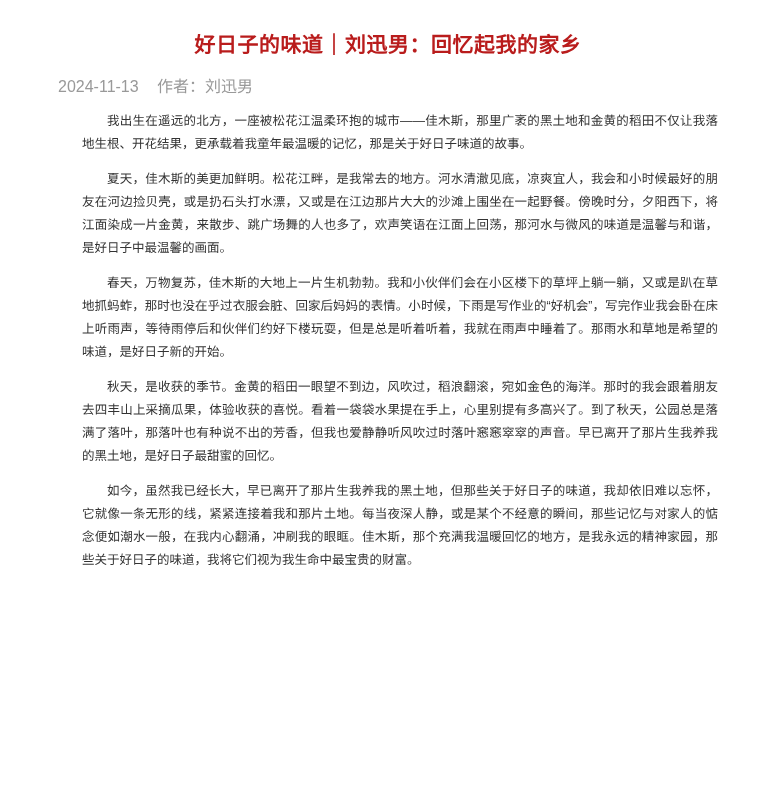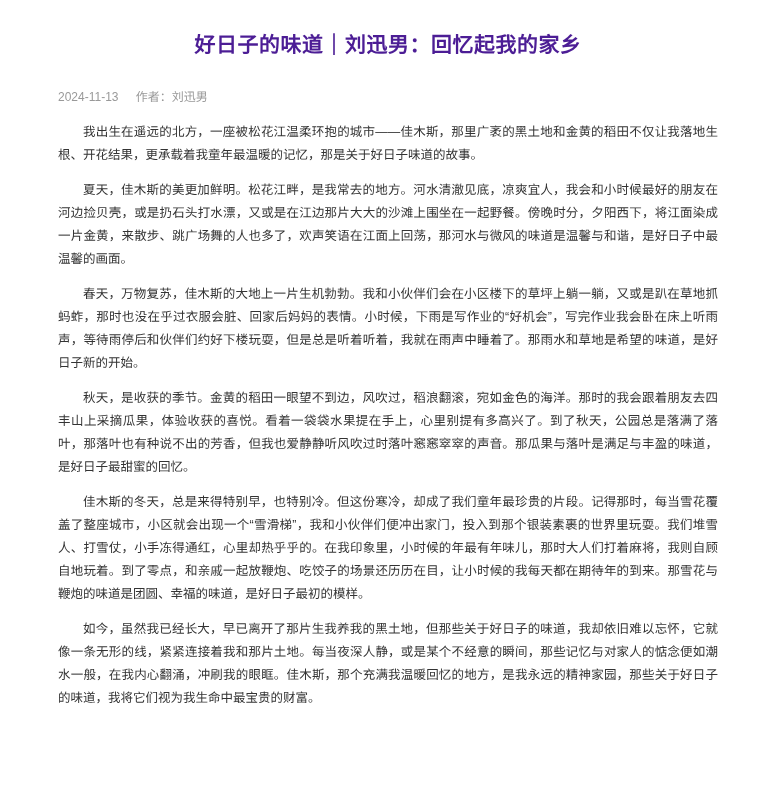--- a/index.html
+++ b/index.html
@@ -16,57 +16,57 @@
     width: 775px;
     height: 807px;
     padding: 0 57px 0 58px;
   }
   .article-title {
     margin-top: 30px;
     text-align: center;
     font-size: 21px;
     line-height: 30px;
     font-weight: bold;
-    color: #4c1d95;
+    color: #b91c1c;
     letter-spacing: 0.5px;
   }
   .meta-row {
-    margin-top: 30px;
-    font-size: 12px;
+    margin-top: 19px;
+    font-size: 16px;
     line-height: 15px;
     color: #999999;
   }
   .meta-author { margin-left: 14px; }
   .article-body {
     margin-top: 16px;
     font-size: 12.5px;
     line-height: 23px;
     color: #333333;
     text-align: justify;
     text-justify: inter-ideograph;
   }
   .article-body p {
     text-indent: 2em;
     margin-bottom: 12px;
+    margin-left: 24px;
   }
 </style>
 </head>
 <body>
 
 <div class="page">
 
   <h1 class="article-title">好日子的味道｜刘迅男：回忆起我的家乡</h1>
 
   <div class="meta-row">
     <span class="meta-date">2024-11-13</span>
     <span class="meta-author">作者：刘迅男</span>
   </div>
 
   <div class="article-body">
     <p>我出生在遥远的北方，一座被松花江温柔环抱的城市——佳木斯，那里广袤的黑土地和金黄的稻田不仅让我落地生根、开花结果，更承载着我童年最温暖的记忆，那是关于好日子味道的故事。</p>
     <p>夏天，佳木斯的美更加鲜明。松花江畔，是我常去的地方。河水清澈见底，凉爽宜人，我会和小时候最好的朋友在河边捡贝壳，或是扔石头打水漂，又或是在江边那片大大的沙滩上围坐在一起野餐。傍晚时分，夕阳西下，将江面染成一片金黄，来散步、跳广场舞的人也多了，欢声笑语在江面上回荡，那河水与微风的味道是温馨与和谐，是好日子中最温馨的画面。</p>
     <p>春天，万物复苏，佳木斯的大地上一片生机勃勃。我和小伙伴们会在小区楼下的草坪上躺一躺，又或是趴在草地抓蚂蚱，那时也没在乎过衣服会脏、回家后妈妈的表情。小时候，下雨是写作业的“好机会”，写完作业我会卧在床上听雨声，等待雨停后和伙伴们约好下楼玩耍，但是总是听着听着，我就在雨声中睡着了。那雨水和草地是希望的味道，是好日子新的开始。</p>
-    <p>秋天，是收获的季节。金黄的稻田一眼望不到边，风吹过，稻浪翻滚，宛如金色的海洋。那时的我会跟着朋友去四丰山上采摘瓜果，体验收获的喜悦。看着一袋袋水果提在手上，心里别提有多高兴了。到了秋天，公园总是落满了落叶，那落叶也有种说不出的芳香，但我也爱静静听风吹过时落叶窸窸窣窣的声音。那瓜果与落叶是满足与丰盈的味道，是好日子最甜蜜的回忆。</p>
-    <p>佳木斯的冬天，总是来得特别早，也特别冷。但这份寒冷，却成了我们童年最珍贵的片段。记得那时，每当雪花覆盖了整座城市，小区就会出现一个“雪滑梯”，我和小伙伴们便冲出家门，投入到那个银装素裹的世界里玩耍。我们堆雪人、打雪仗，小手冻得通红，心里却热乎乎的。在我印象里，小时候的年最有年味儿，那时大人们打着麻将，我则自顾自地玩着。到了零点，和亲戚一起放鞭炮、吃饺子的场景还历历在目，让小时候的我每天都在期待年的到来。那雪花与鞭炮的味道是团圆、幸福的味道，是好日子最初的模样。</p>
+    <p>秋天，是收获的季节。金黄的稻田一眼望不到边，风吹过，稻浪翻滚，宛如金色的海洋。那时的我会跟着朋友去四丰山上采摘瓜果，体验收获的喜悦。看着一袋袋水果提在手上，心里别提有多高兴了。到了秋天，公园总是落满了落叶，那落叶也有种说不出的芳香，但我也爱静静听风吹过时落叶窸窸窣窣的声音。早已离开了那片生我养我的黑土地，是好日子最甜蜜的回忆。</p>
     <p>如今，虽然我已经长大，早已离开了那片生我养我的黑土地，但那些关于好日子的味道，我却依旧难以忘怀，它就像一条无形的线，紧紧连接着我和那片土地。每当夜深人静，或是某个不经意的瞬间，那些记忆与对家人的惦念便如潮水一般，在我内心翻涌，冲刷我的眼眶。佳木斯，那个充满我温暖回忆的地方，是我永远的精神家园，那些关于好日子的味道，我将它们视为我生命中最宝贵的财富。</p>
   </div>
 
 </div>
 
 </body></html>

